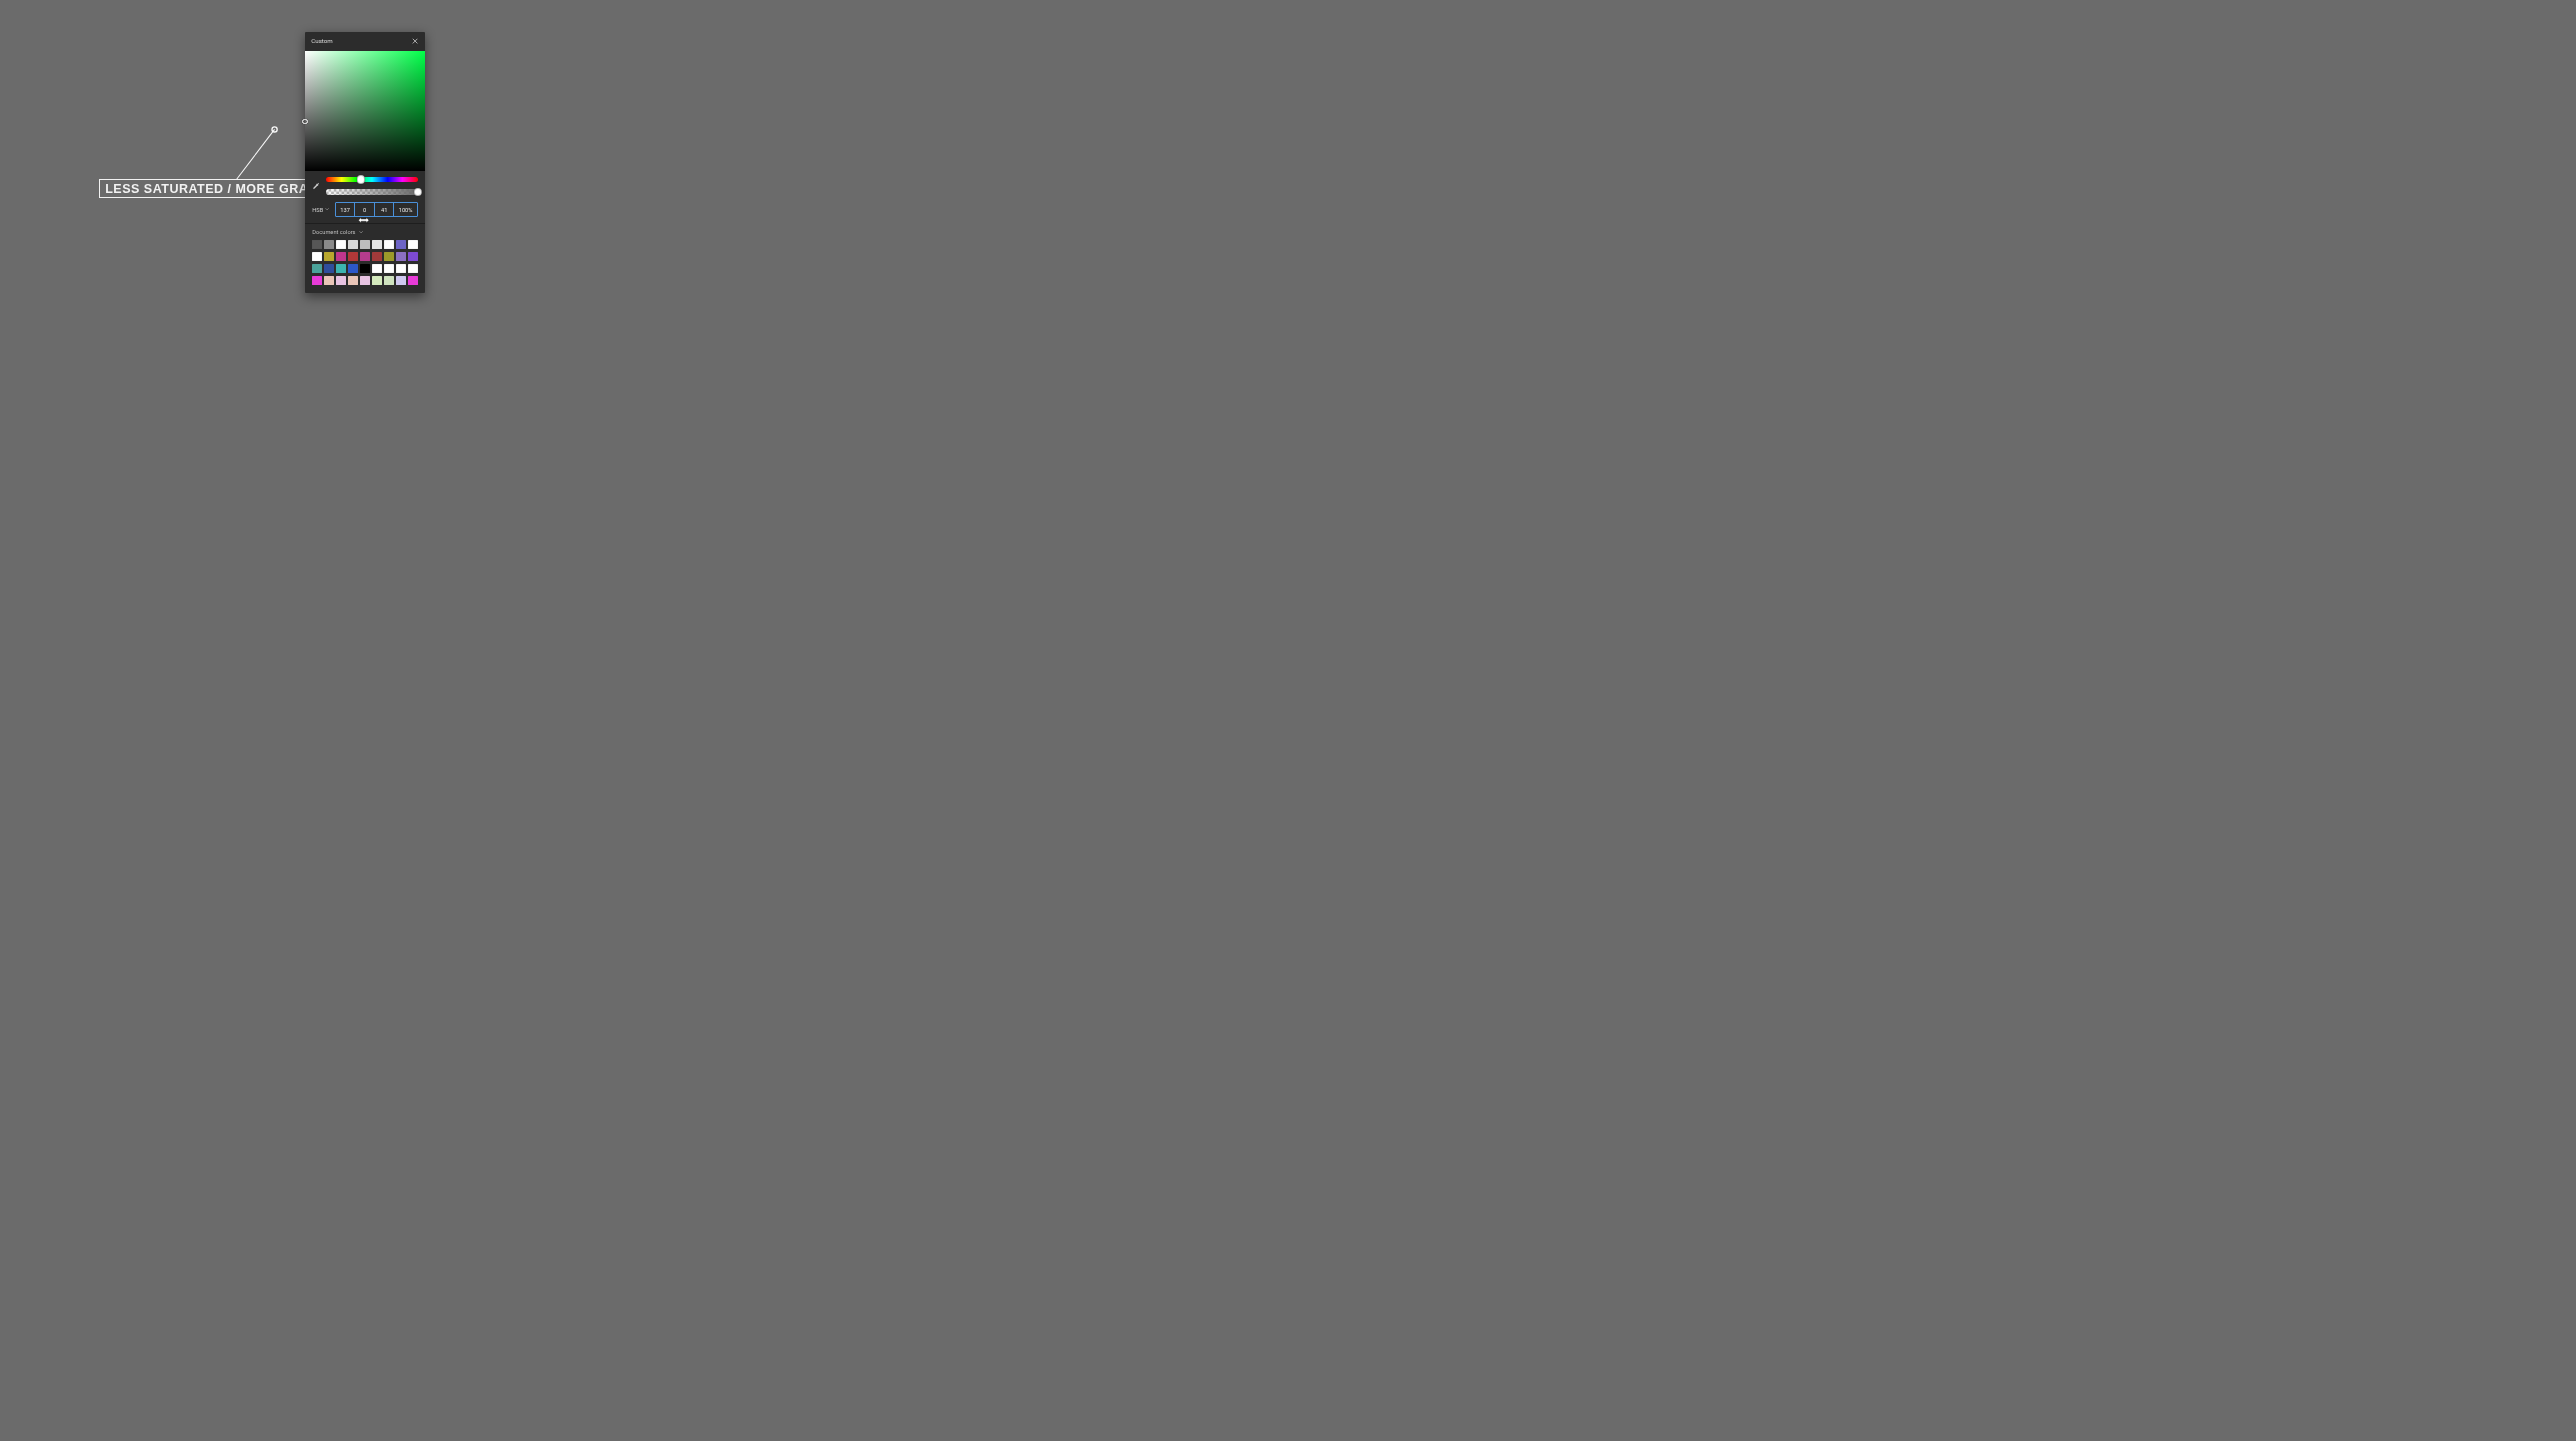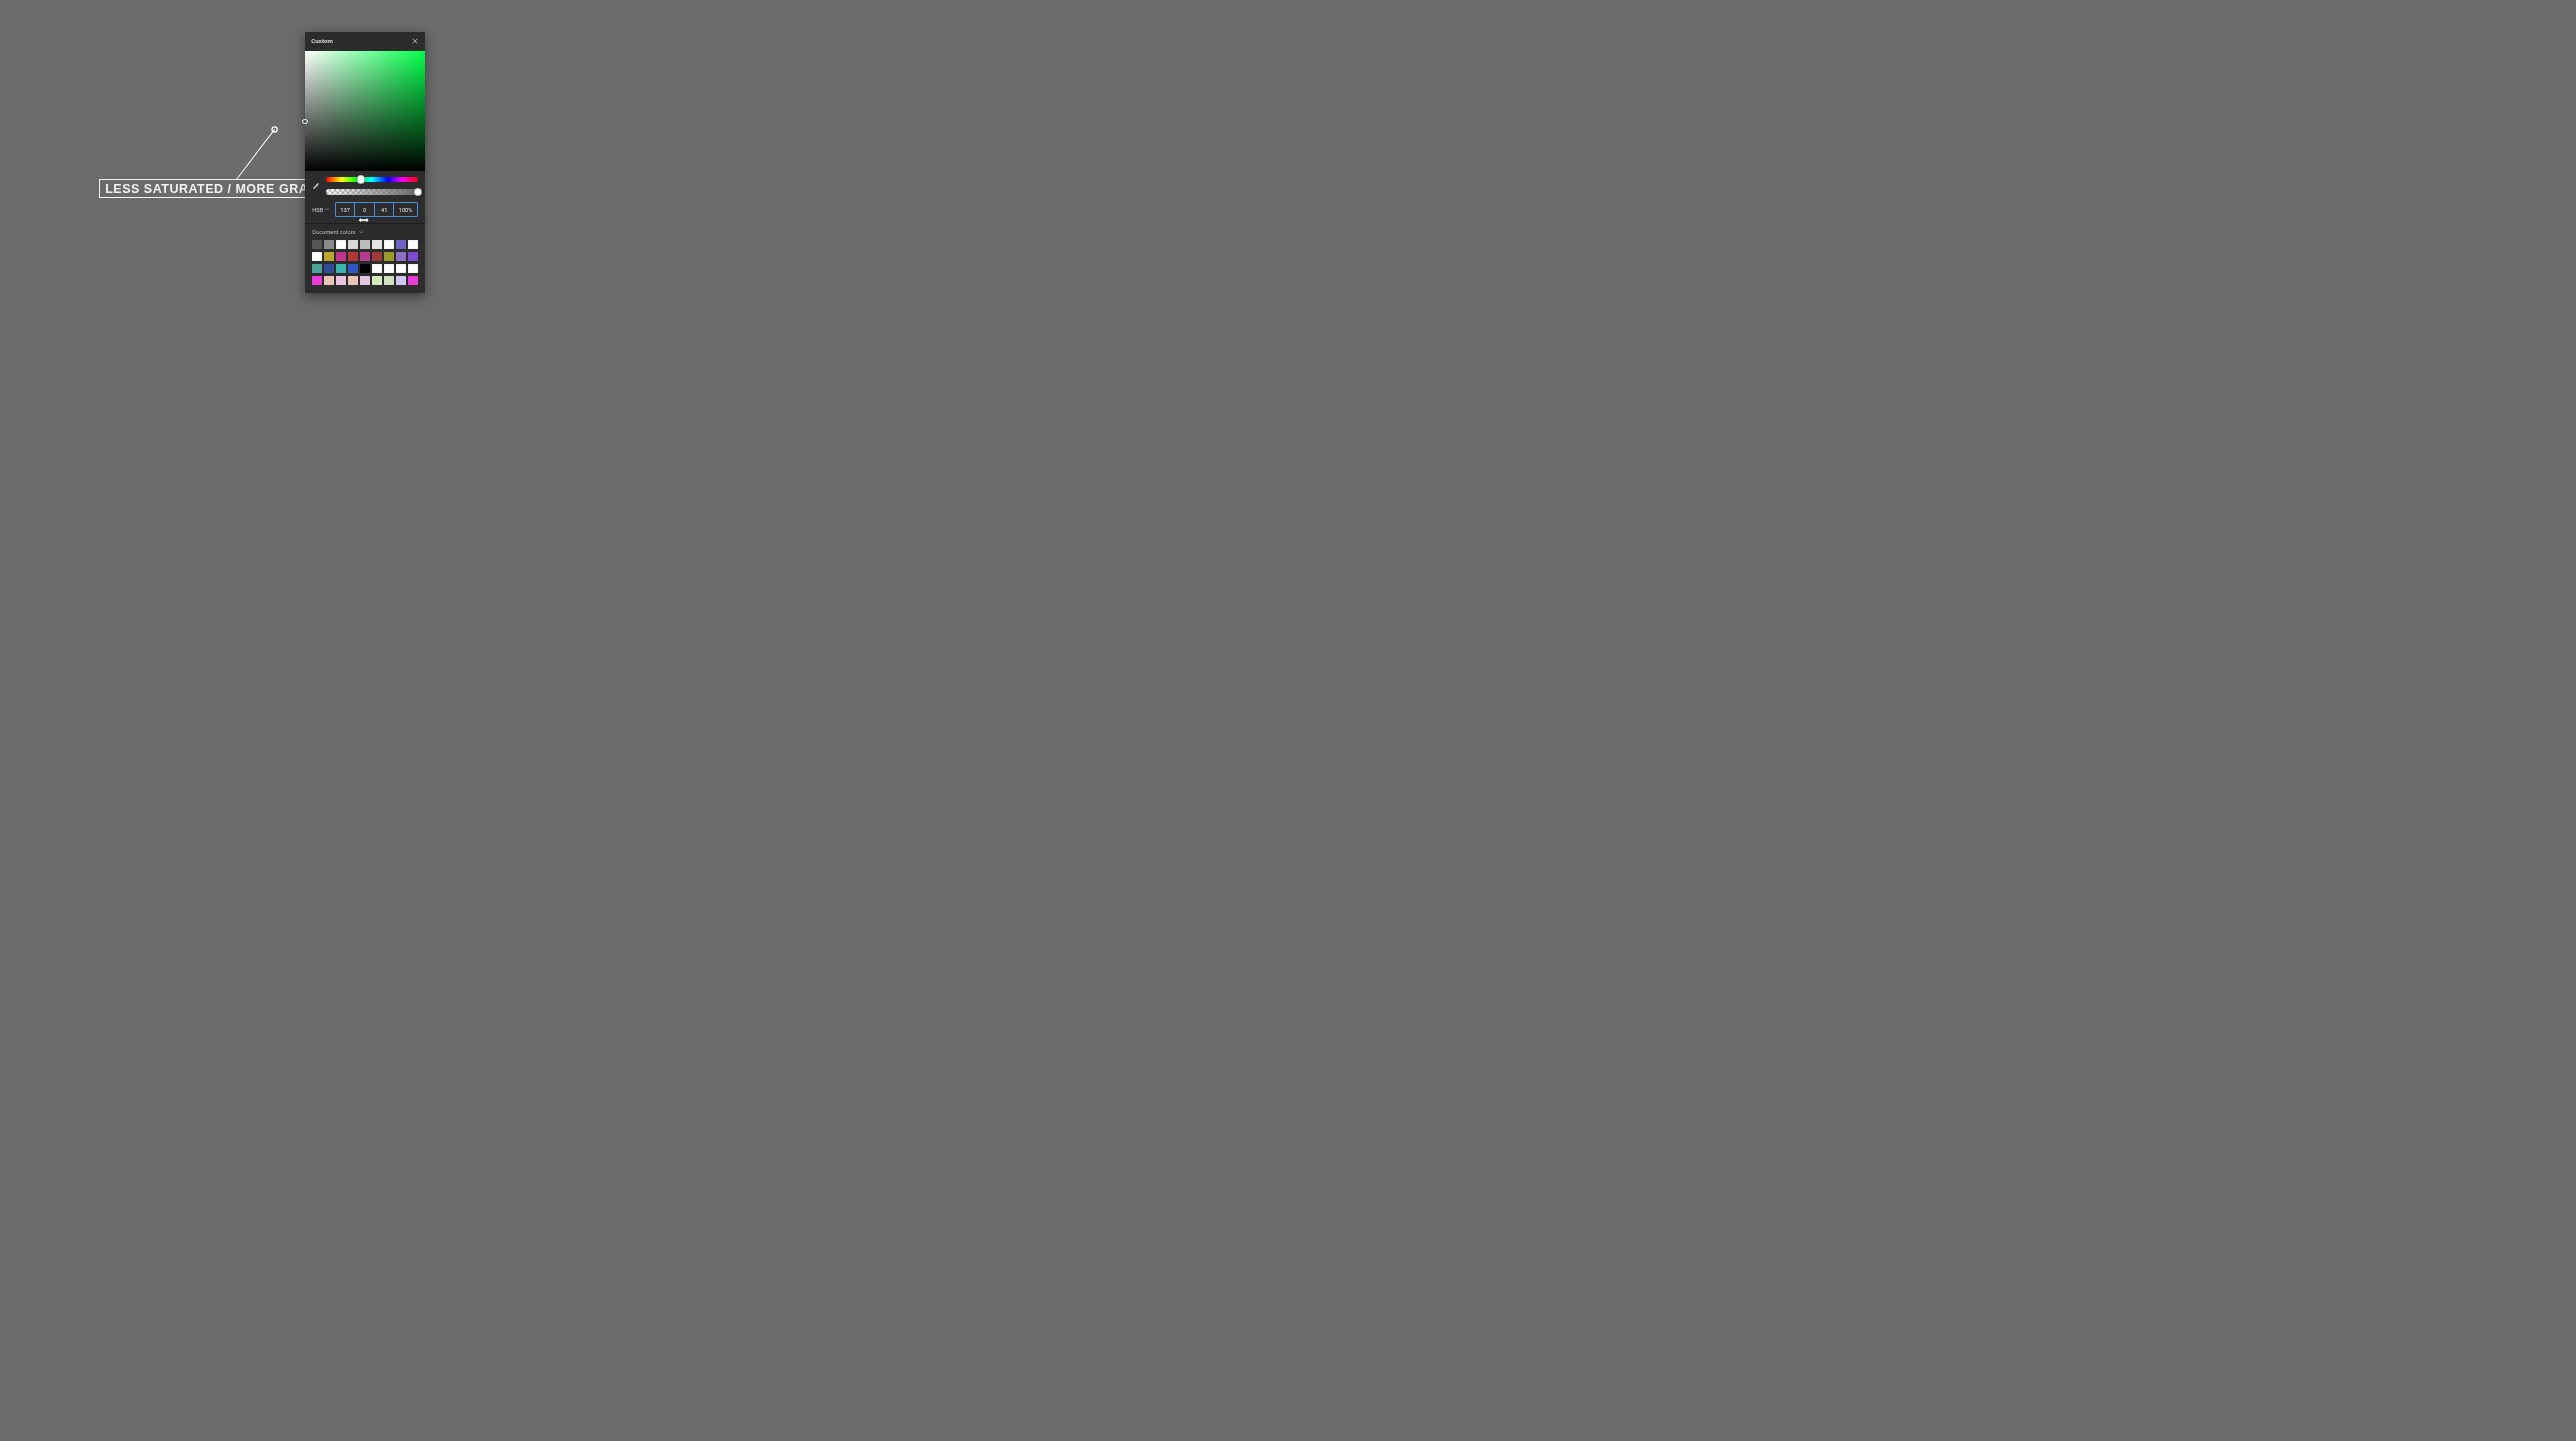--- a/index.html
+++ b/index.html
@@ -38,21 +38,21 @@
     left:305px; top:32px;
     width:120px;
     background:#2c2c2c;
     border-radius:1px;
     box-shadow:0 3.1px 10.4px rgba(0,0,0,0.45);
     color:#d8d8d8;
   }
   .panel-header{
     display:flex;align-items:flex-start;justify-content:space-between;
     padding:5.2px 6.2px;
-    font-size:6.2px;font-weight:700;
+    font-size:6.2px;font-weight:400;
   }
   .close-btn{
     width:8.3px;height:8.3px;display:flex;align-items:center;justify-content:center;
     cursor:pointer;color:#c8c8c8;
   }
 
   .sb-field{
     position:relative;
     height:120px;
     width:100%;

